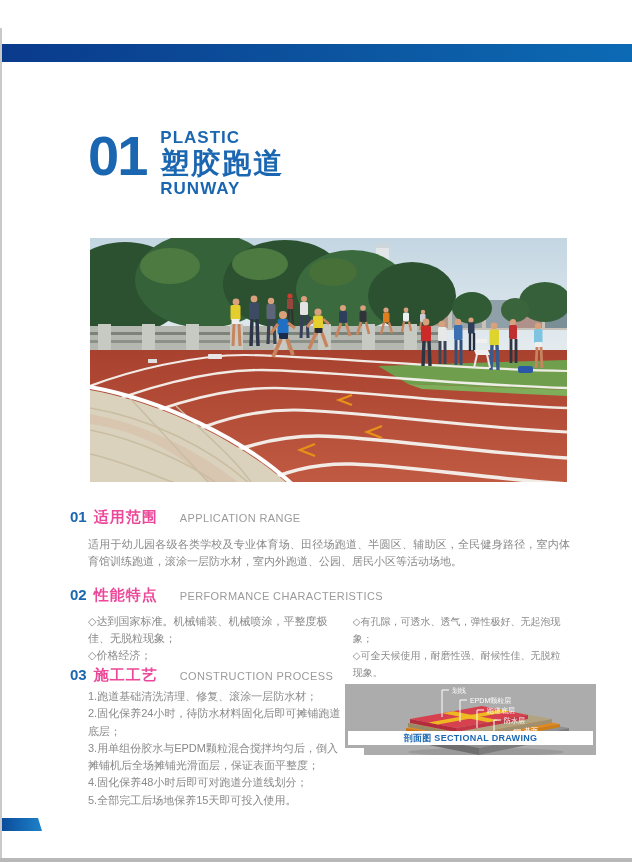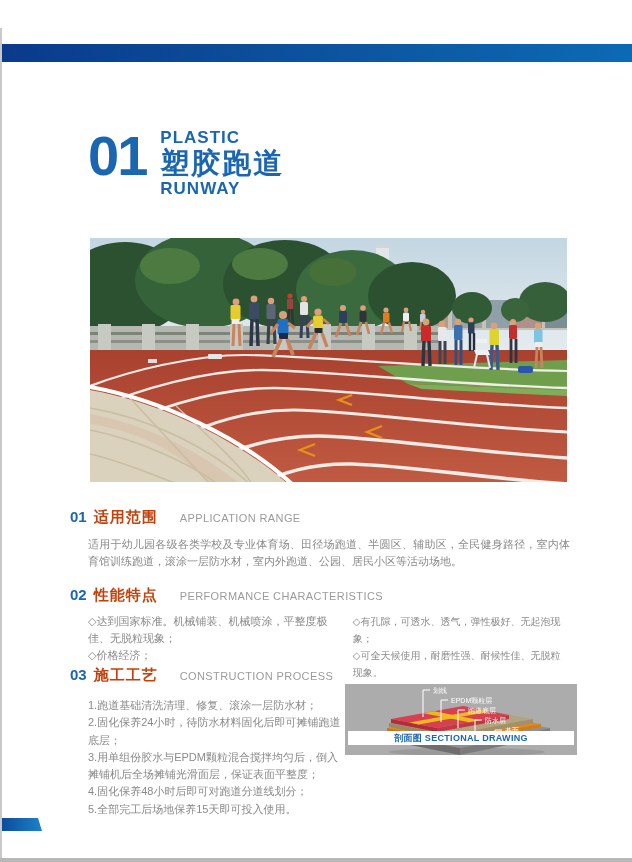--- a/index.html
+++ b/index.html
@@ -15,29 +15,29 @@
   .chapter-text{margin-left:14px;padding-top:2px;}
   .chapter-en{font-size:17px;font-weight:bold;color:#1b66b1;letter-spacing:1px;line-height:19px;}
   .chapter-zh{font-size:29px;font-weight:bold;color:#1b66b1;line-height:32px;letter-spacing:2px;text-align:right;}
   
   .photo{position:absolute;left:90px;top:238px;width:477px;height:244px;overflow:hidden;}
   .photo svg{display:block;width:100%;height:100%;}
   
   .section{position:absolute;left:70px;width:500px;}
   .sec-head{display:flex;align-items:baseline;}
   .sec-num{font-size:15px;font-weight:bold;color:#1b66b1;font-family:"Liberation Sans",sans-serif;}
-  .sec-zh{font-size:15px;font-weight:bold;color:#c2410c;margin-left:7px;letter-spacing:1px;}
+  .sec-zh{font-size:15px;font-weight:bold;color:#ec4899;margin-left:7px;letter-spacing:1px;}
   .sec-en{font-size:11px;color:#9b9b9b;margin-left:22px;letter-spacing:.4px;}
   .sec-body{margin:9px 0 0 18px;width:482px;font-size:11px;color:#8a8a8a;line-height:17px;text-align:justify;}
   .cols{margin:8px 0 0 18px;display:flex;}
   .col-l{width:252px;font-size:11px;color:#8a8a8a;line-height:17px;}
   .col-r{width:222px;margin-left:18px;font-size:10px;color:#8a8a8a;line-height:17px;}
-  .steps{margin:12px 0 0 18px;width:256px;font-size:11px;color:#8a8a8a;line-height:17.3px;}
-  
-  .diagram{position:absolute;left:345px;top:684px;width:232px;height:64px;background:#acacac;}
+  .steps{margin:3px 0 0 18px;width:256px;font-size:11px;color:#8a8a8a;line-height:17.3px;}
+  
+  .diagram{position:absolute;left:345px;top:684px;width:232px;height:64px;background:#acacac;padding-left:19px;}
   .diagram svg{display:block;width:232px;height:71px;}
   .diagram-caption{position:absolute;left:3px;right:3px;bottom:3px;height:14px;background:#ffffff;
     color:#1b66b1;font-weight:bold;font-size:9px;line-height:14px;text-align:center;letter-spacing:.3px;}
   
   .footer-tab{position:absolute;left:2px;top:818px;width:40px;height:13px;
     background:linear-gradient(90deg,#0b4c9c,#1e82c8);
     clip-path:polygon(0 0,90% 0,100% 100%,0 100%);}
   .page-num{position:absolute;left:46px;top:862px;font-size:13px;color:#4a4a4a;}
 </style>
 </head>

